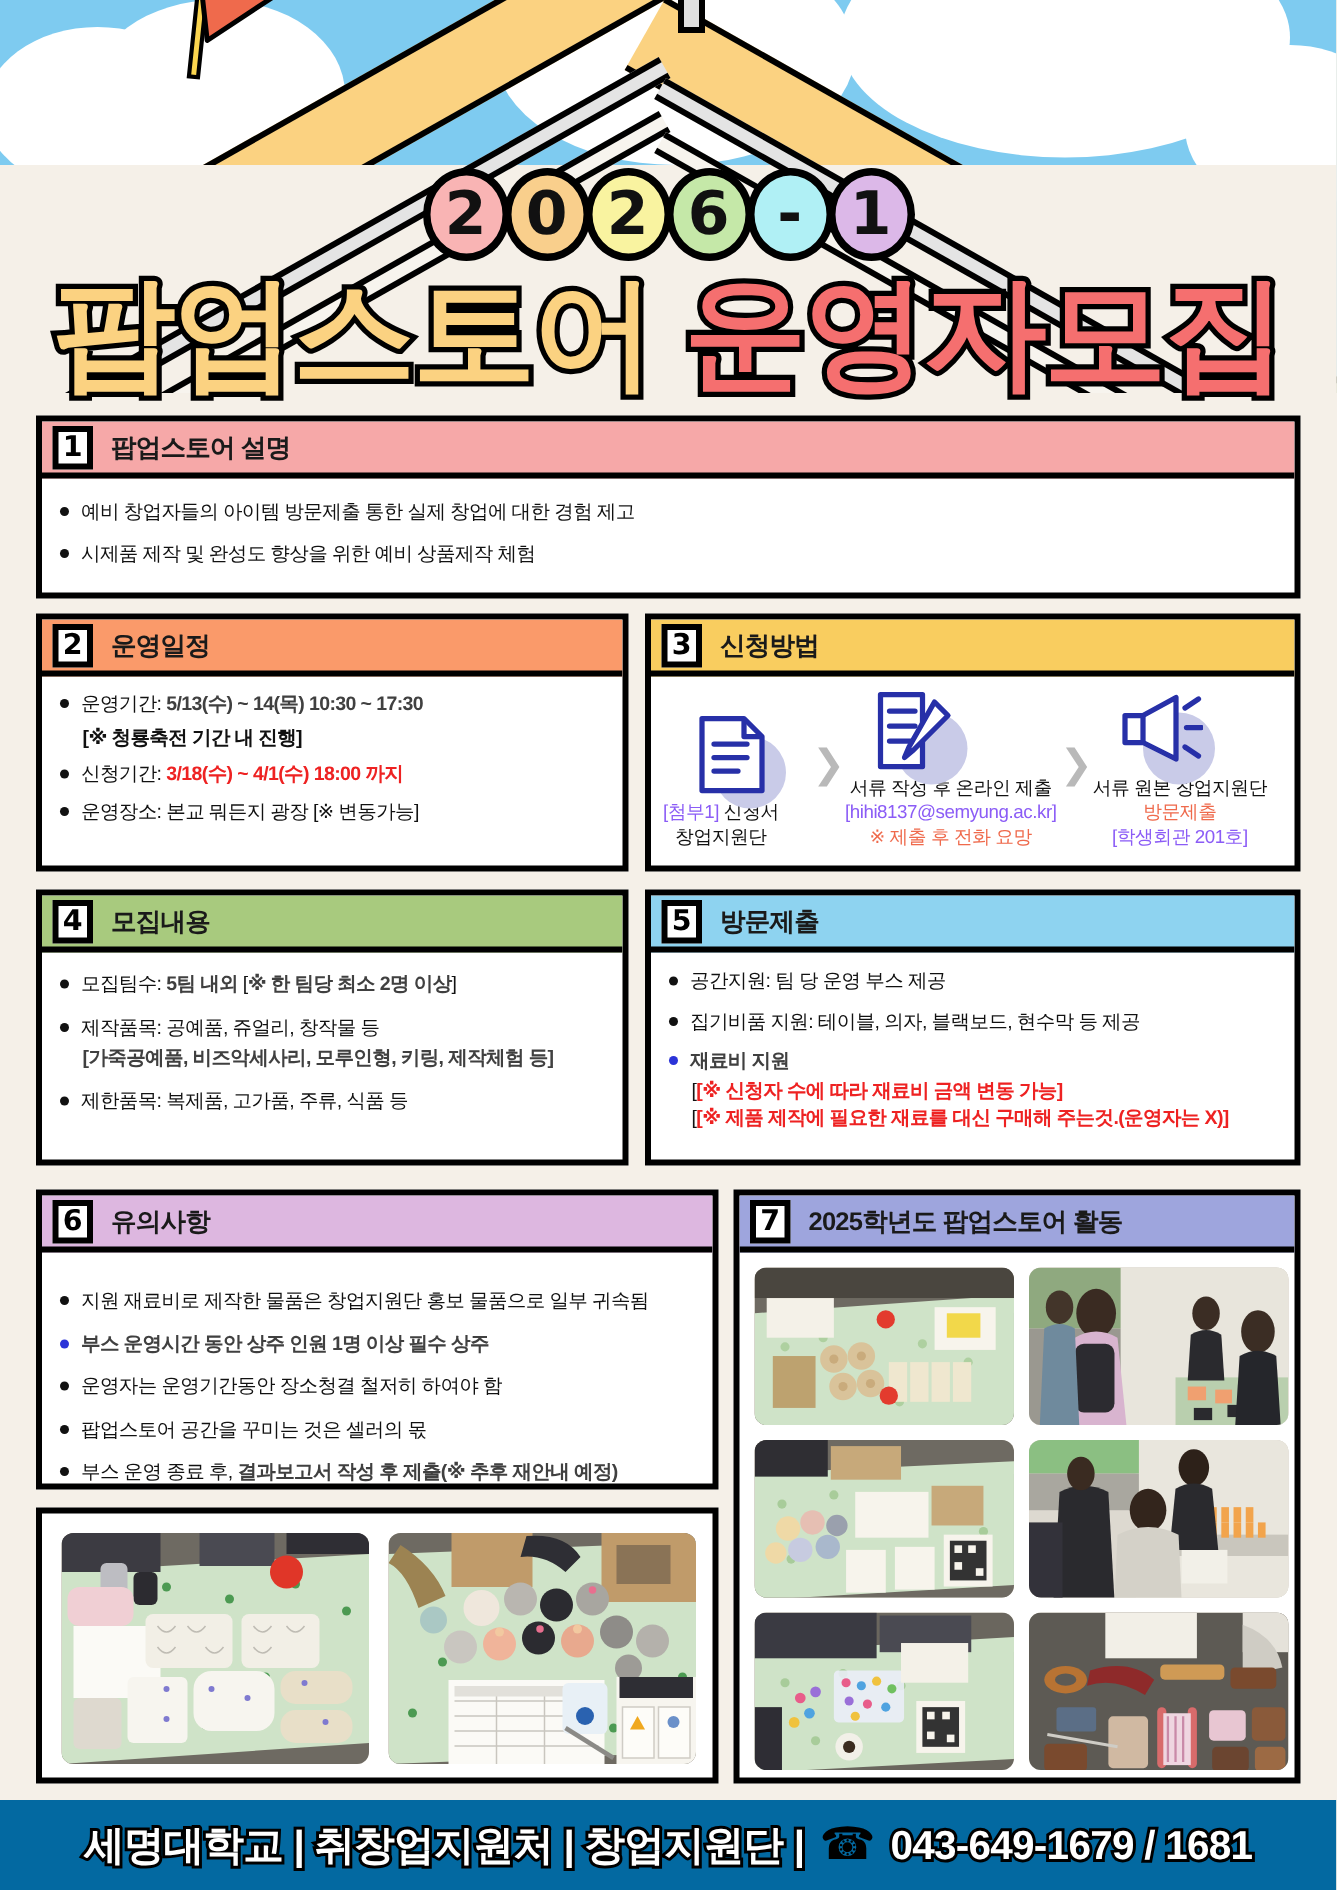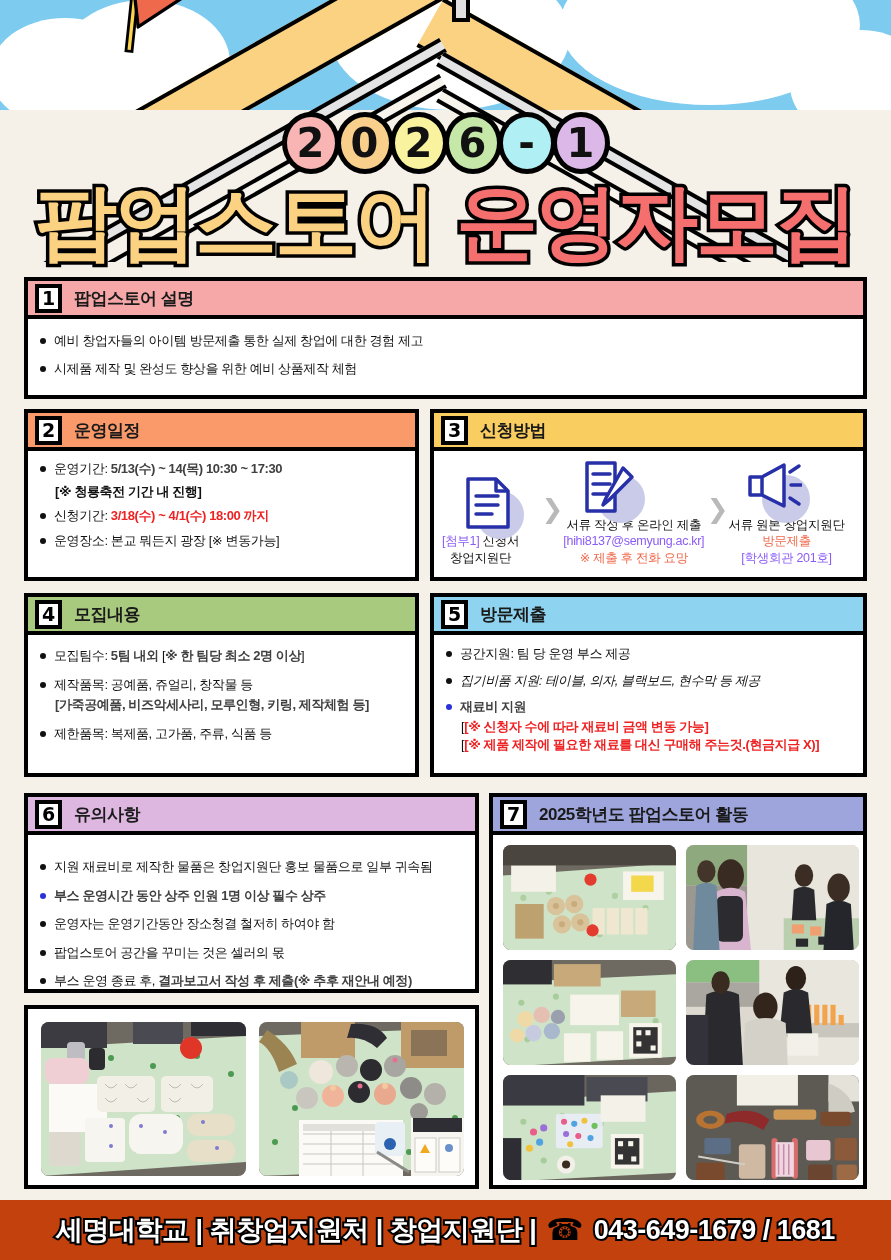--- a/index.html
+++ b/index.html
@@ -158,21 +158,21 @@
   
   .photo { border-radius: 8px; background: #cfcabb; overflow: hidden; position: relative; }
   .photo .ph-in { position: absolute; inset: 0; }
 
   .gridR { position: absolute; display: grid; grid-template-columns: 1fr 1fr; gap: 10px; }
   .gridL { position: absolute; display: grid; grid-template-columns: 1fr 1fr; gap: 13px; }
 
   
   .footer {
     position: absolute; left: 0; bottom: 0; width: 891px; height: 60px;
-    background: #c2410c;
+    background: #0369a1;
     display: flex; align-items: center; justify-content: center; gap: 10px;
   }
   .foot-txt {
     font-size: 27px; font-weight: bold; color: #fff;
     -webkit-text-stroke: 4px #000; paint-order: stroke fill;
     letter-spacing: -0.5px; white-space: nowrap;
   }
   .phone-ico { font-size: 30px; color: #000; line-height: 1; }
 </style>
 </head>
@@ -349,30 +349,30 @@
   <div class="box" style="left:430px; top:593px; width:437px; height:184px;">
     <div class="box-hd hd-blue">
       <div class="numbadge">5</div>
       <div class="hd-title">방문제출</div>
     </div>
     <div class="box-body" style="padding-top:10px;">
       <div class="li" style="margin-bottom:9px;">
         <span class="dot"></span>
         <span class="txt">공간지원: 팀 당 운영 부스 제공</span>
       </div>
-      <div class="li" style="margin-bottom:9px;font-style:italic;">
+      <div class="li" style="margin-bottom:9px;">
         <span class="dot"></span>
         <span class="txt">집기비품 지원: 테이블, 의자, 블랙보드, 현수막 등 제공</span>
       </div>
       <div class="li" style="margin-bottom:4px;">
         <span class="dot blue"></span>
         <span class="txt blue bold">재료비 지원</span>
       </div>
       <div class="sub" style="margin-bottom:3px;"><span style="color:#111">[</span><span class="red bold">[※ 신청자 수에 따라 재료비 금액 변동 가능]</span></div>
-      <div class="sub"><span style="color:#111">[</span><span class="red bold">[※ 제품 제작에 필요한 재료를 대신 구매해 주는것.(현금지급 X)]</span></div>
+      <div class="sub"><span style="color:#111">[</span><span class="red bold">[※ 제품 제작에 필요한 재료를 대신 구매해 주는것.(운영자는 X)]</span></div>
     </div>
   </div>
 
   <div class="box" style="left:24px; top:793px; width:455px; height:200px;">
     <div class="box-hd hd-purple">
       <div class="numbadge">6</div>
       <div class="hd-title">유의사항</div>
     </div>
     <div class="box-body" style="padding-top:23px;">
       <div class="li" style="margin-bottom:11px;">

